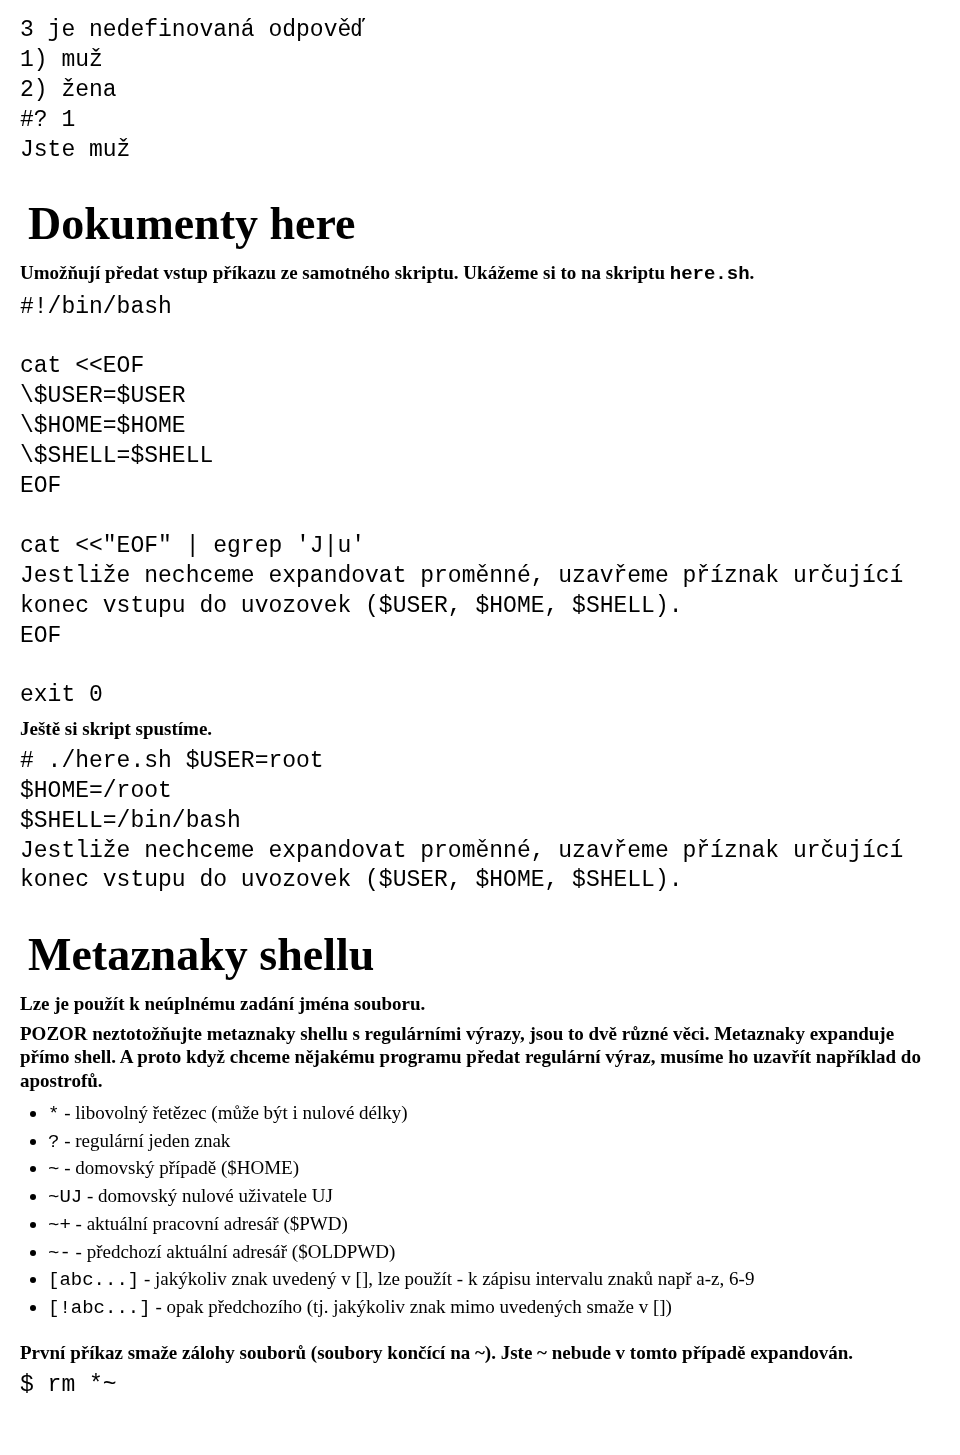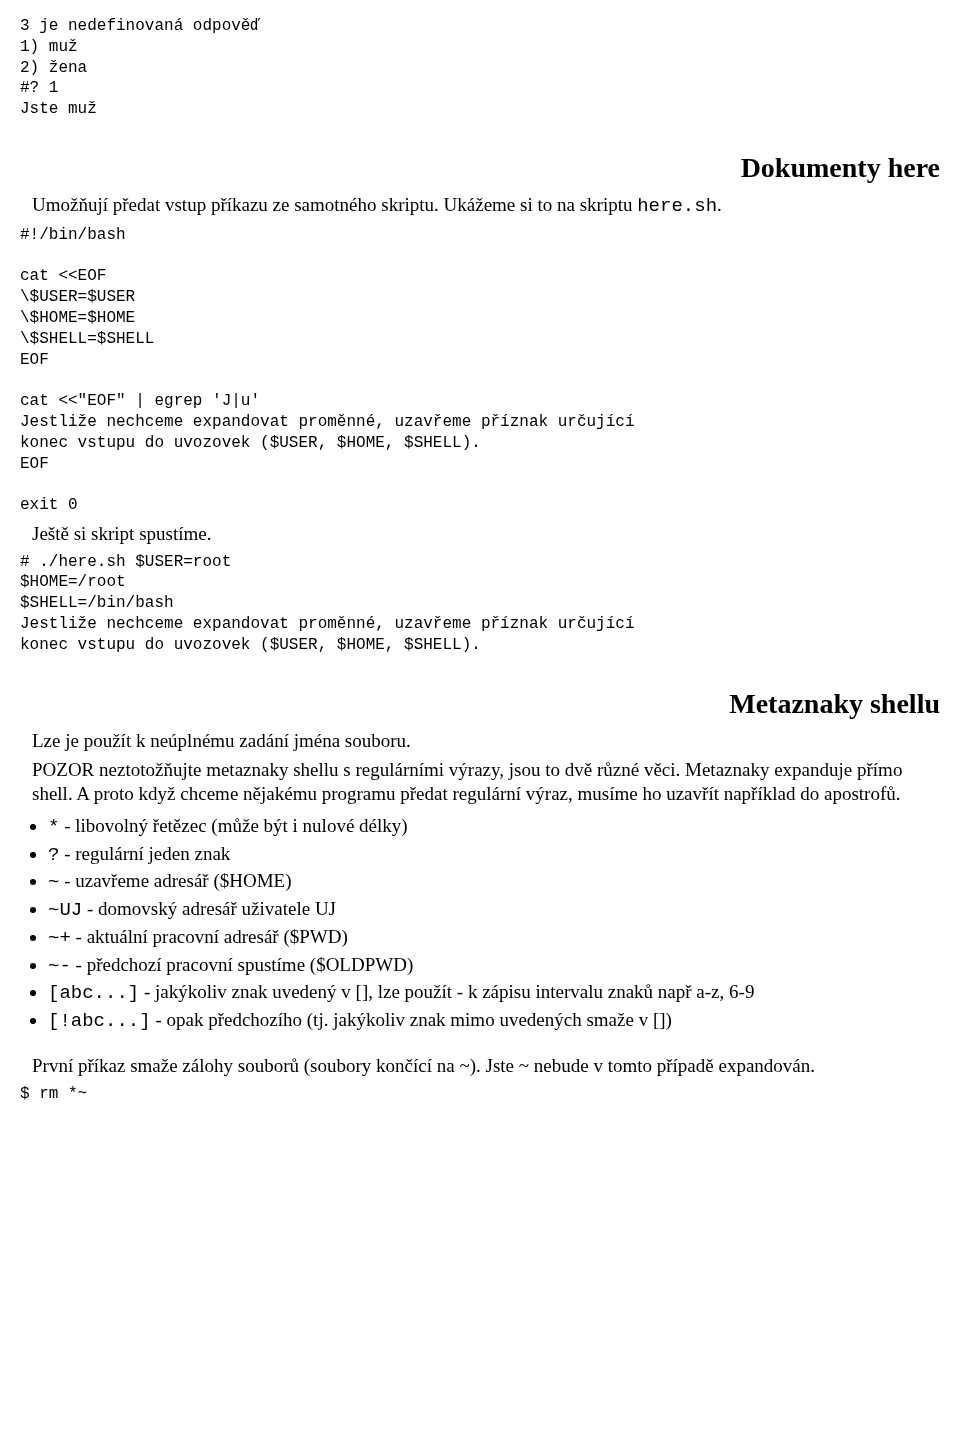--- a/index.html
+++ b/index.html
@@ -5,34 +5,34 @@
   body {
     font-family: "Times New Roman", Times, serif;
     font-size: 19px;
     line-height: 1.25;
     margin: 16px 20px;
     color: #000;
     background: #fff;
   }
   .mono {
     font-family: "Courier New", Courier, monospace;
-    font-size: 16px;
+    font-size: 23px;
     white-space: pre-wrap;
     margin: 0;
     line-height: 1.3;
   }
   h1 {
     font-family: "Times New Roman", Times, serif;
     font-weight: bold;
-    font-size: 28px;
-    margin: 30px 0 8px 0;
-    text-align: right;
+    font-size: 46px;
+    margin: 30px 0 8px 8px;
   }
   p {
-    margin: 6px 12px;
+    margin: 6px 0;
+    font-weight: bold;
   }
   ul {
     margin: 8px 0 20px 28px;
     padding: 0;
   }
   li {
     margin: 2px 0;
     list-style-type: disc;
   }
   .code-inline {
@@ -78,23 +78,23 @@
 konec vstupu do uvozovek ($USER, $HOME, $SHELL).</pre>
 
 <h1>Metaznaky shellu</h1>
 
 <p>Lze je použít k neúplnému zadání jména souboru.</p>
 <p>POZOR neztotožňujte metaznaky shellu s regulárními výrazy, jsou to dvě různé věci. Metaznaky expanduje přímo shell. A proto když chceme nějakému programu předat regulární výraz, musíme ho uzavřít například do apostrofů.</p>
 
 <ul>
   <li><span class="code-inline">*</span><span> - libovolný řetězec (může být i nulové délky)</span></li>
   <li><span class="code-inline">?</span><span> - regulární jeden znak</span></li>
-  <li><span class="code-inline">~</span><span> - uzavřeme adresář ($HOME)</span></li>
-  <li><span class="code-inline">~UJ</span><span> - domovský adresář uživatele UJ</span></li>
+  <li><span class="code-inline">~</span><span> - domovský případě ($HOME)</span></li>
+  <li><span class="code-inline">~UJ</span><span> - domovský nulové uživatele UJ</span></li>
   <li><span class="code-inline">~+</span><span> - aktuální pracovní adresář ($PWD)</span></li>
-  <li><span class="code-inline">~-</span><span> - předchozí pracovní spustíme ($OLDPWD)</span></li>
+  <li><span class="code-inline">~-</span><span> - předchozí aktuální adresář ($OLDPWD)</span></li>
   <li><span class="code-inline">[abc...]</span><span> - jakýkoliv znak uvedený v [], lze použít - k zápisu intervalu znaků např a-z, 6-9</span></li>
   <li><span class="code-inline">[!abc...]</span><span> - opak předchozího (tj. jakýkoliv znak mimo uvedených smaže v [])</span></li>
 </ul>
 
 <p>První příkaz smaže zálohy souborů (soubory končící na ~). Jste ~ nebude v tomto případě expandován.</p>
 
 <pre class="mono">$ rm *~</pre>
 
 </body></html>

